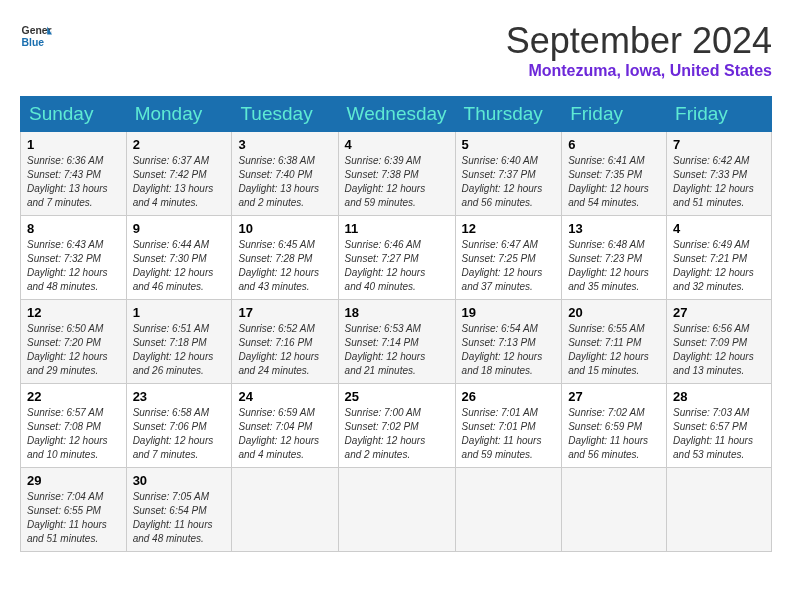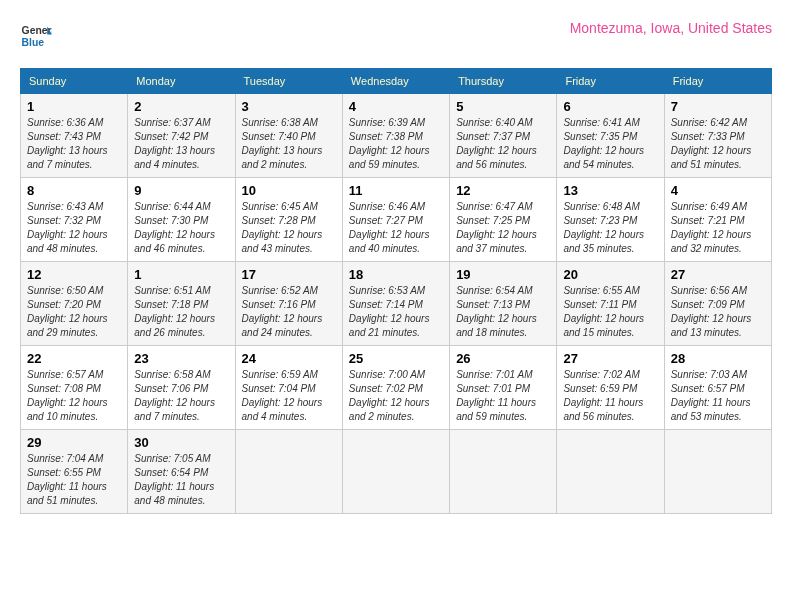--- a/index.html
+++ b/index.html
@@ -27,34 +27,35 @@
     }
     .title-area {
       text-align: right;
     }
     .month-title {
       font-size: 36px;
       font-weight: normal;
       color: #333;
     }
     .location {
-      font-size: 14px;
-      color: #ec4899;
+      font-size: 16px;
+      color: #6d28d9;
+      font-weight: bold;
     }
     table {
       width: 100%;
       border-collapse: collapse;
       font-size: 11px;
     }
     thead tr th {
       background-color: #1a6faf;
-      color: #fef9c3;
+      color: #5eead4;
       padding: 6px 8px;
       text-align: left;
-      font-size: 11px;
+      font-size: 19px;
       font-weight: normal;
       border: 1px solid #1a6faf;
     }
     tbody tr td {
       border: 1px solid #ccc;
       vertical-align: top;
       padding: 5px 6px;
       height: 80px;
       width: calc(100% / 7);
     }
@@ -85,20 +86,21 @@
 
 <div class="header">
   <div class="logo">
     <svg class="logo-icon" viewBox="0 0 40 40">
       <text x="2" y="18" font-size="13" font-weight="bold" fill="#333">General</text>
       <text x="2" y="32" font-size="13" font-weight="bold" fill="#1a6faf">Blue</text>
       <polygon points="34,8 40,18 34,18" fill="#1a6faf"></polygon>
     </svg>
   </div>
   <div class="title-area">
+    <div class="month-title">September 2024</div>
     <div class="location">Montezuma, Iowa, United States</div>
   </div>
 </div>
 
 <table>
   <thead>
     <tr>
       <th>Sunday</th>
       <th>Monday</th>
       <th>Tuesday</th>

